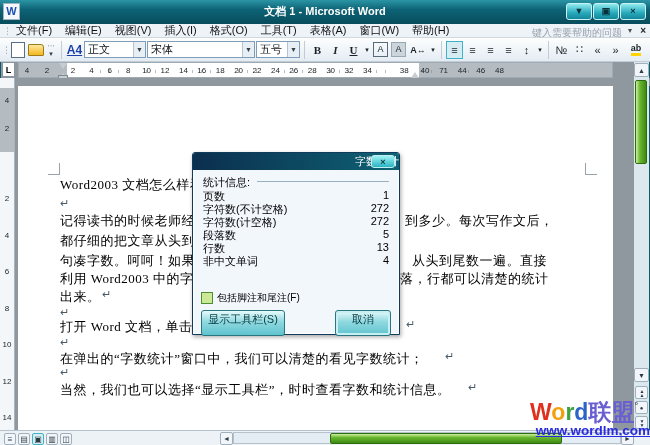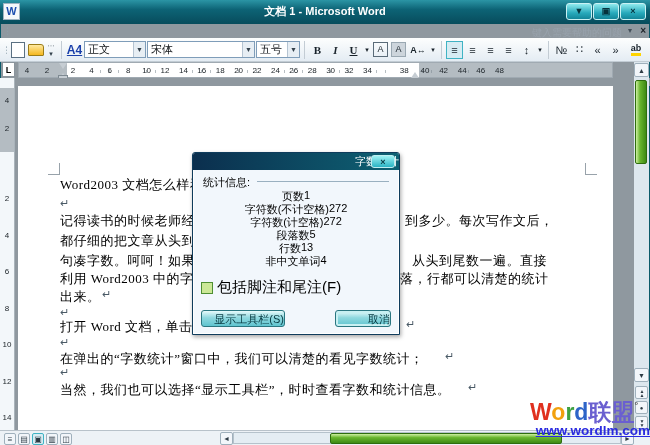--- a/index.html
+++ b/index.html
@@ -93,46 +93,57 @@
     border-radius:3px 3px 0 0;box-shadow:1px 2px 4px rgba(0,0,0,.35),inset 0 0 0 1px #fff;z-index:40;box-sizing:border-box}
   #dlg-title{position:absolute;left:0;top:0;width:100%;height:17px;border-radius:2px 2px 0 0;
     background:linear-gradient(90deg,#0b2f4e,#0e6173);color:#fff;font-size:11px;font-weight:normal;
     text-align:right;line-height:17px}
   #dlg-close{position:absolute;right:4px;top:2px;width:24px;height:13px;border:1px solid #bfeff2;border-radius:3px;
     background:linear-gradient(180deg,#9ef2f4,#2ab4c4);color:#083a42;font-size:9px;font-weight:bold;
     text-align:center;line-height:12px;box-sizing:border-box}
   #dlg-section{position:absolute;left:10px;top:22px;font-size:11px;color:#000}
   #dlg-line{position:absolute;left:64px;top:28px;width:132px;height:1px;background:#9ab0c0}
   #stats{position:absolute;left:10px;top:36px;width:186px}
-  .stat-row{display:flex;justify-content:center;height:13px;font-size:11px;color:#000}
-  #dlg-check{position:absolute;left:8px;top:125px;display:flex;align-items:center;gap:4px;font-size:15px;color:#000}
+  .stat-row{display:flex;justify-content:space-between;height:13px;font-size:11px;color:#000}
+  #dlg-check{position:absolute;left:8px;top:138px;display:flex;align-items:center;gap:4px;font-size:10px;color:#000}
   #checkbox{width:10px;height:10px;background:#cce897;border:1px solid #4f8f33}
-  .dlg-btn{position:absolute;top:157px;height:17px;border:1px solid #2a7680;border-radius:3px;
+  .dlg-btn{position:absolute;top:157px;height:26px;border:1px solid #2a7680;border-radius:3px;
     background:linear-gradient(180deg,#e8fbfc,#8fd8df 45%,#5fc4cf);font-size:11px;color:#083a42;
-    text-align:right;line-height:16px;box-sizing:border-box}
+    text-align:center;line-height:16px;box-sizing:border-box}
   #btn-cancel{box-shadow:inset 0 0 0 2px #c8f0f2}
 
   
   #watermark{right:0;top:401px;width:170px;text-align:right;z-index:60;line-height:1}
   #wm1{font-size:23px;font-weight:bold;padding-right:12px;white-space:nowrap}
   #wm-url{font-size:13.5px;font-weight:bold;text-decoration:underline;white-space:nowrap}
 </style>
 </head>
 <body>
 
 <div id="app">
 
   <div id="titlebar" class="abs">
     <div id="appicon" class="abs">W</div>
     <div id="wtitle" class="abs">文档 1 - Microsoft Word</div>
     <div class="winbtn abs" style="right:58px">▼</div>
     <div class="winbtn abs" style="right:31px">▣</div>
     <div class="winbtn abs" style="right:4px">×</div>
   </div>
 
+  <div id="menubar" class="abs">
+      <span class="menu-item">文件(F)</span>
+      <span class="menu-item">编辑(E)</span>
+      <span class="menu-item">视图(V)</span>
+      <span class="menu-item">插入(I)</span>
+      <span class="menu-item">格式(O)</span>
+      <span class="menu-item">工具(T)</span>
+      <span class="menu-item">表格(A)</span>
+      <span class="menu-item">窗口(W)</span>
+      <span class="menu-item">帮助(H)</span>
+    </div>
   <div id="menugrip" class="abs">⋮</div>
   <div id="helpbox" class="abs">键入需要帮助的问题</div>
   <div id="helpdrop" class="abs">▾</div>
   <div id="menuclose" class="abs">×</div>
 
   <div id="toolbar" class="abs">
     <span class="grip">⋮</span>
     <span class="tbtn">
         <span class="docicon"></span>
       </span>
@@ -215,21 +226,21 @@
       <span class="rlab" style="left: 238px;">22</span>
       <span class="rlab" style="left: 256.4px;">24</span>
       <span class="rlab" style="left: 274.8px;">26</span>
       <span class="rlab" style="left: 293.2px;">28</span>
       <span class="rlab" style="left: 311.6px;">30</span>
       <span class="rlab" style="left: 330px;">32</span>
       <span class="rlab" style="left: 348.4px;">34</span>
       <span class="rlab" style="left: 366.8px; margin-top: 20px;">36</span>
       <span class="rlab" style="left: 385.2px;">38</span>
       <span class="rlab" style="left: 406px;">40</span>
-      <span class="rlab" style="left: 424.6px;">42</span>
+      <span class="rlab" style="left: 424.6px;">71</span>
       <span class="rlab" style="left: 443.2px;">44</span>
       <span class="rlab" style="left: 461.8px;">46</span>
       <span class="rlab" style="left: 480.4px;">48</span>
     </div>
   <div id="rulerv" class="abs">
     <div class="rzv" style="top:10px;height:64px"></div>
   <span class="rvlab" style="top: 18px;">4</span>
       <span class="rvlab" style="top: 46px;">2</span>
       <span class="rvlab" style="top: 116px;">2</span>
       <span class="rvlab" style="top: 152.5px;">4</span>

